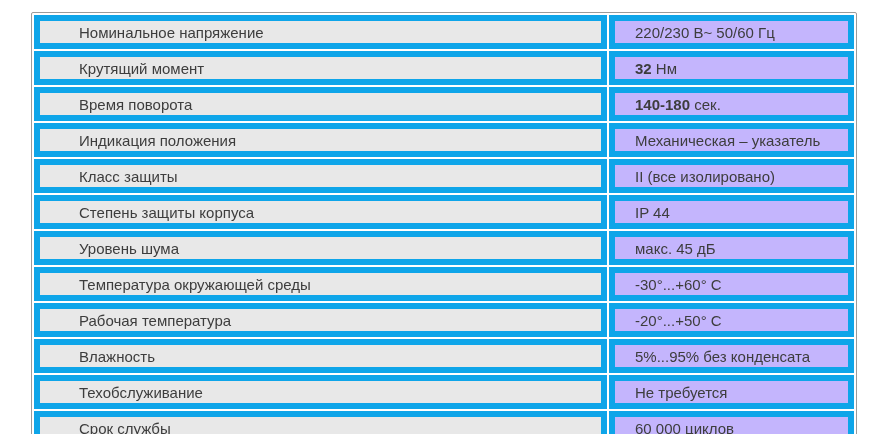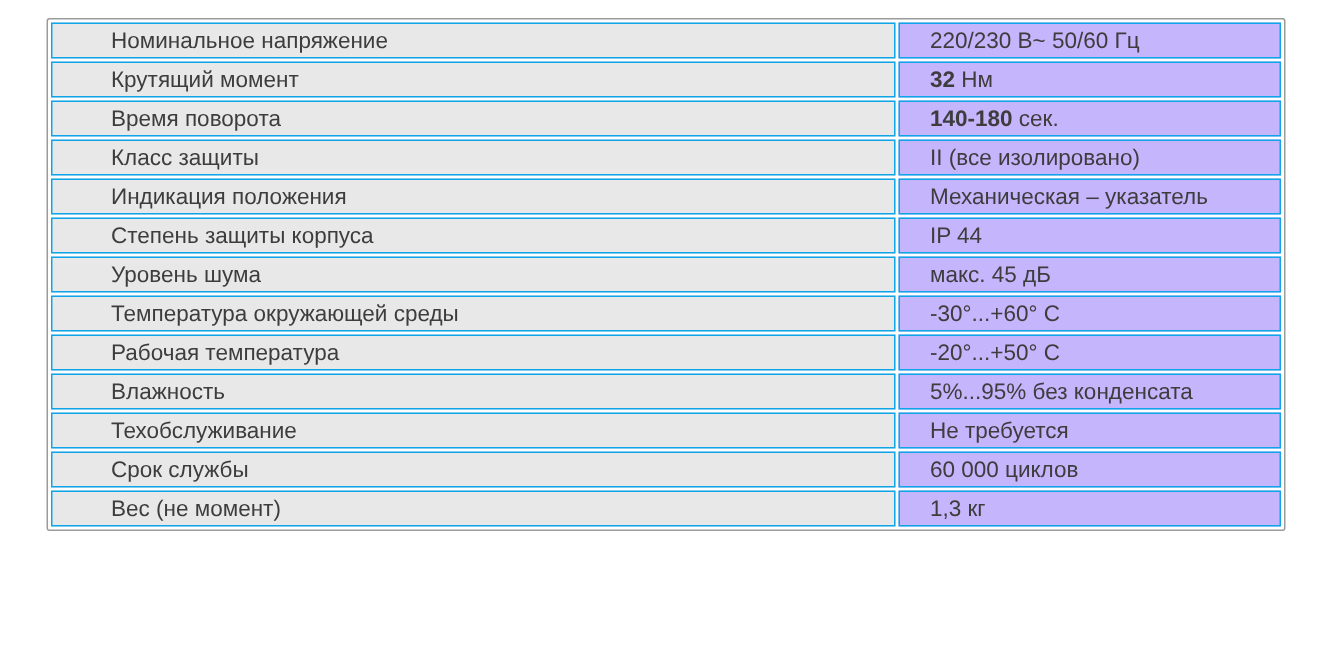--- a/index.html
+++ b/index.html
@@ -17,21 +17,21 @@
   table.spec-table {
     border-collapse: separate;
     border-spacing: 2px;
     border: 1px solid #9b9b9b;
     border-radius: 2px;
     table-layout: fixed;
     width: 826px;
   }
   td {
     height: 22px;
-    border: 1px solid #0ea5e9;
+    border: 6px solid #0ea5e9;
     font-size: 15px;
     color: #3d3d3d;
     vertical-align: middle;
     white-space: nowrap;
     overflow: hidden;
   }
   td.label-cell {
     background: #e8e8e8;
     width: 514px;
     padding: 0 8px 0 39px;
@@ -56,26 +56,26 @@
       </tr>
       <tr>
         <td class="label-cell">Крутящий момент</td>
         <td class="value-cell"><span class="bold">32</span><span> Нм</span></td>
       </tr>
       <tr>
         <td class="label-cell">Время поворота</td>
         <td class="value-cell"><span class="bold">140-180</span><span> сек.</span></td>
       </tr>
       <tr>
+        <td class="label-cell">Индикация положения</td>
+        <td class="value-cell"><span class="bold"></span><span>Механическая – указатель</span></td>
+      </tr>
+      <tr>
         <td class="label-cell">Класс защиты</td>
         <td class="value-cell"><span class="bold"></span><span>II (все изолировано)</span></td>
-      </tr>
-      <tr>
-        <td class="label-cell">Индикация положения</td>
-        <td class="value-cell"><span class="bold"></span><span>Механическая – указатель</span></td>
       </tr>
       <tr>
         <td class="label-cell">Степень защиты корпуса</td>
         <td class="value-cell"><span class="bold"></span><span>IP 44</span></td>
       </tr>
       <tr>
         <td class="label-cell">Уровень шума</td>
         <td class="value-cell"><span class="bold"></span><span>макс. 45 дБ</span></td>
       </tr>
       <tr>

